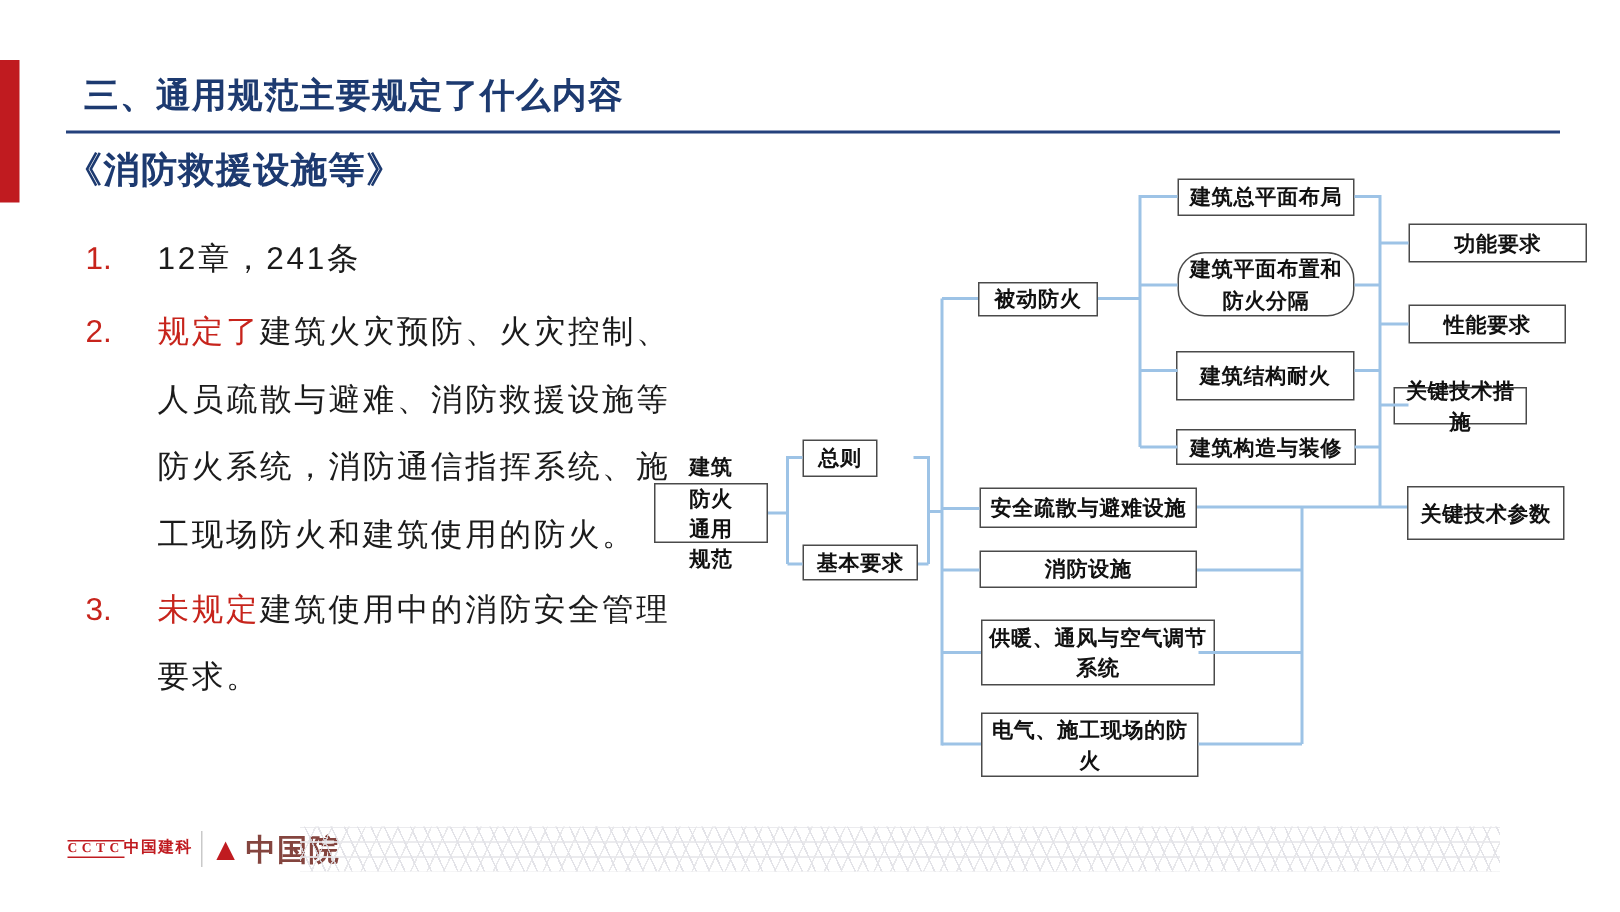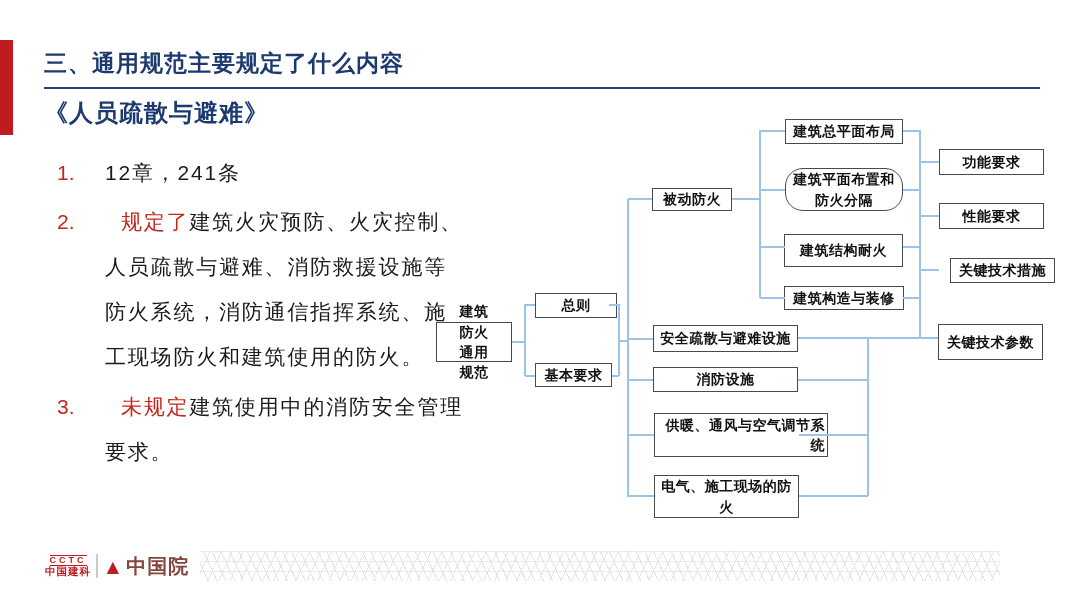--- a/index.html
+++ b/index.html
@@ -1,60 +1,60 @@
 <!DOCTYPE html>
 <html><head>
 <meta charset="utf-8">
 <style>
   html,body{margin:0;padding:0;background:#ffffff;}
   #slide{position:relative;width:1080px;height:608px;background:#ffffff;overflow:hidden;
          font-family:"Liberation Sans","DejaVu Sans",sans-serif;}
 
   
   .red-bar{position:absolute;left:0;top:40px;width:13px;height:95px;background:#c01b20;}
-  .title{position:absolute;left:44px;top:48px;font-size:23px;font-weight:bold;color:#1d3a70;letter-spacing:1px;white-space:nowrap;text-align:right;}
+  .title{position:absolute;left:56px;top:48px;font-size:23px;font-weight:bold;color:#1d3a70;letter-spacing:1px;white-space:nowrap;text-align:right;}
   .title-rule{position:absolute;left:44px;top:87px;width:996px;height:2px;background:#24417c;}
   .subtitle{position:absolute;left:44px;top:97px;font-size:24px;font-weight:bold;color:#1d3a70;letter-spacing:1px;white-space:nowrap;}
 
   
   .li{position:absolute;left:57px;font-size:21px;color:#1b1b1b;}
   .li .num{position:absolute;left:0;top:0;color:#c7241c;line-height:45px;}
   .li .body{margin-left:48px;width:380px;}
   .li .line{line-height:45px;letter-spacing:1.8px;white-space:nowrap;}
-  .red{color:#c7241c;margin-left:16px;}
+  .red{color:#c7241c;}
 
   
   .box{position:absolute;box-sizing:border-box;border:1.5px solid #4a4a4a;background:#fff;
        display:flex;align-items:center;justify-content:center;text-align:center;
        font-size:14px;font-weight:600;color:#111;line-height:1.45;letter-spacing:0.5px;padding:0 2px;}
   .seg{position:absolute;background:#9dc3e6;}
 
   
   .logo{position:absolute;left:45px;top:551px;height:30px;display:flex;align-items:center;}
-  .logo-cctc{display:flex;flex-direction:column;align-items:center;color:#c01b20;line-height:1.05;}
+  .logo-cctc{display:flex;flex-direction:row;align-items:center;color:#c01b20;line-height:1.05;font-family:Liberation Serif, serif;}
   .logo-cctc .l1{font-size:9px;font-weight:bold;letter-spacing:3px;border-top:1.5px solid #c01b20;border-bottom:1px solid #c01b20;}
   .logo-cctc .l2{font-size:10.5px;font-weight:bold;letter-spacing:1px;}
   .logo-div{width:1.5px;height:24px;background:#c9c9c9;margin:0 5px;}
   .logo-tri{color:#c01b20;font-size:21px;line-height:21px;margin-right:3px;}
   .logo-yuan{font-size:20px;font-weight:bold;color:#84453f;letter-spacing:1px;}
   .pattern{position:absolute;left:200px;top:551px;width:800px;height:30px;opacity:.85;
     background:
       repeating-linear-gradient(65deg, transparent 0 7px, #dfdfe4 7px 8px),
       repeating-linear-gradient(115deg, transparent 0 9px, #e4e4e8 9px 10px),
       repeating-linear-gradient(0deg, transparent 0 9px, #e8e8ec 9px 10px);}
 </style>
 </head>
 <body>
 
 <div id="slide">
 
   <div class="red-bar"></div>
   <div class="title">三、通用规范主要规定了什么内容</div>
   <div class="title-rule"></div>
-  <div class="subtitle">《人员疏散与避难》</div>
+  <div class="subtitle">《消防救援设施等》</div>
 
   <div class="li" style="top:150px;">
     <span class="num">1.</span>
     <div class="body">
         <div class="line">12章，241条</div>
       </div>
   </div>
 
   <div class="li" style="top:199px;">
     <span class="num">2.</span>
@@ -69,37 +69,37 @@
   <div class="li" style="top:384px;">
     <span class="num">3.</span>
     <div class="body">
       <div class="line"><span class="red">未规定</span><span>建筑使用中的消防安全管理</span></div>
       <div class="line">要求。</div>
     </div>
   </div>
 
   <div class="box" style="left:436px;top:322px;width:76px;height:40px;padding:0 17px;">建筑防火通用规范</div>
 
-  <div class="box" style="left:535px;top:293px;width:82px;height:25px;">总则</div>
+  <div class="box" style="left:535px;top:293px;width:50px;height:25px;">总则</div>
   <div class="box" style="left:535px;top:363px;width:77px;height:24px;">基本要求</div>
 
   <div class="box" style="left:652px;top:188px;width:80px;height:23px;">被动防火</div>
   <div class="box" style="left:653px;top:325px;width:145px;height:27px;">安全疏散与避难设施</div>
   <div class="box" style="left:653px;top:367px;width:145px;height:25px;">消防设施</div>
-  <div class="box" style="left:654px;top:413px;width:174px;height:44px;text-align:right;">供暖、通风与空气调节系统</div>
+  <div class="box" style="left:654px;top:413px;width:156px;height:44px;">供暖、通风与空气调节系统</div>
   <div class="box" style="left:654px;top:475px;width:145px;height:43px;">电气、施工现场的防火</div>
 
   <div class="box" style="left:785px;top:119px;width:118px;height:25px;">建筑总平面布局</div>
   <div class="box" style="left:785px;top:168px;width:118px;height:43px;border-radius:18px;">建筑平面布置和防火分隔</div>
   <div class="box" style="left:784px;top:234px;width:119px;height:33px;">建筑结构耐火</div>
   <div class="box" style="left:784px;top:286px;width:120px;height:24px;">建筑构造与装修</div>
 
-  <div class="box" style="left:939px;top:149px;width:105px;height:26px;">功能要求</div>
+  <div class="box" style="left:939px;top:149px;width:119px;height:26px;">功能要求</div>
   <div class="box" style="left:939px;top:203px;width:105px;height:26px;">性能要求</div>
-  <div class="box" style="left:950px;top:258px;width:105px;height:25px;">关键技术措施</div>
+  <div class="box" style="left:929px;top:258px;width:89px;height:25px;">关键技术措施</div>
   <div class="box" style="left:938px;top:324px;width:105px;height:36px;">关键技术参数</div>
 
   <div>
     <div class="seg" style="left:512px;top:341px;width:13px;height:1.5px;"></div>
     <div class="seg" style="left:524px;top:304px;width:1.5px;height:72px;"></div>
     <div class="seg" style="left:525px;top:304px;width:10px;height:1.5px;"></div>
     <div class="seg" style="left:525px;top:375px;width:10px;height:1.5px;"></div>
     <div class="seg" style="left:609px;top:304px;width:10px;height:1.5px;"></div>
     <div class="seg" style="left:612px;top:375px;width:7px;height:1.5px;"></div>
     <div class="seg" style="left:618px;top:304px;width:1.5px;height:72px;"></div>

